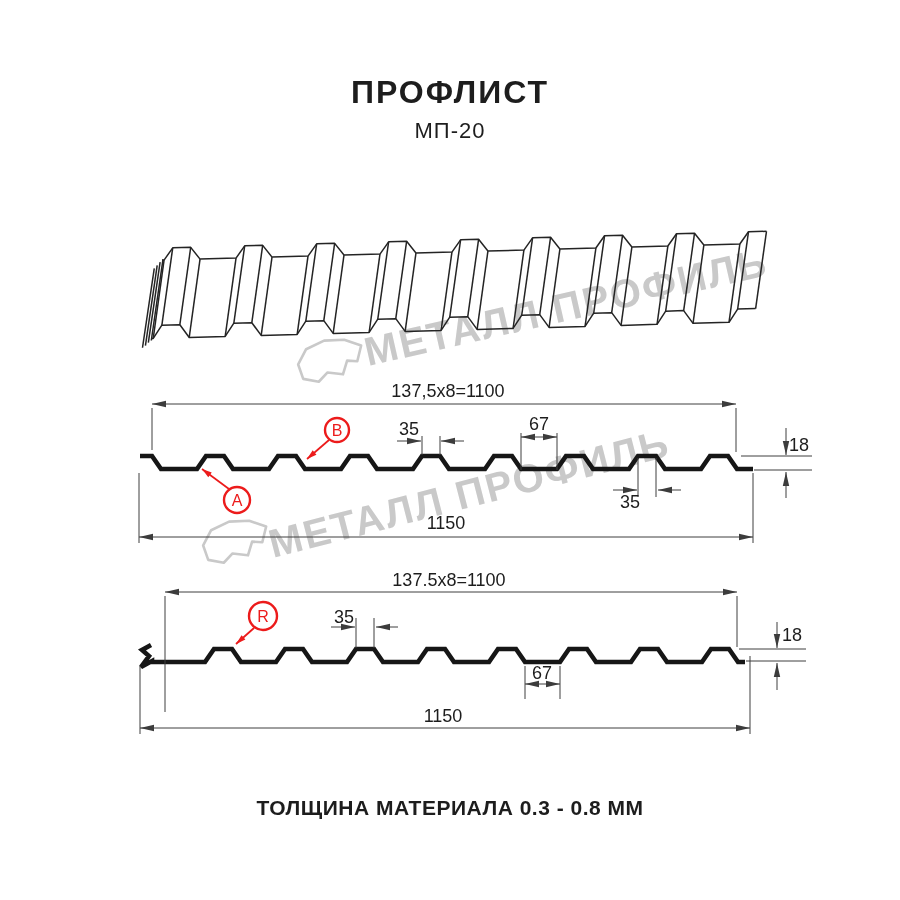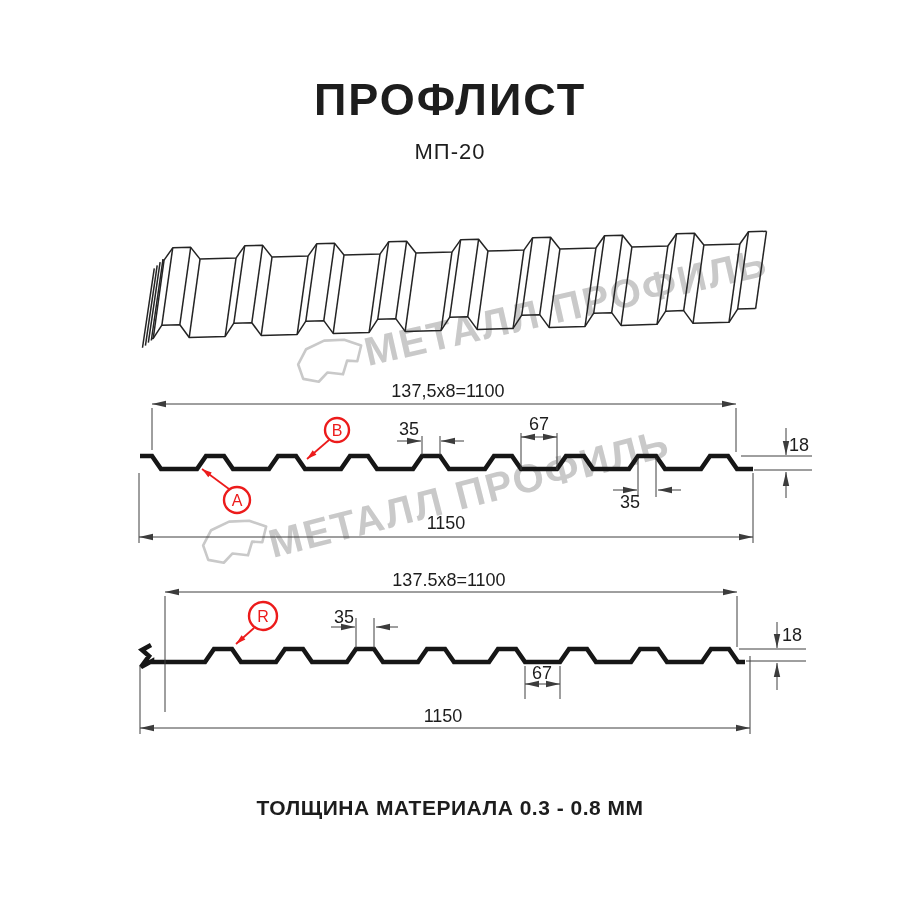--- a/index.html
+++ b/index.html
@@ -2,22 +2,22 @@
 <html style="--line: #161616; --thin: #3f3f3f; --red: #ec1b1b; --txt: #1d1d1d; --bg: #ffffff; --wm: #c9c9c9;"><head>
 <meta charset="utf-8">
 <style>
   :root{
     --line:#161616; --thin:#3f3f3f; --red:#ec1b1b; --wm:#c9c9c9; --txt:#1d1d1d; --bg:#ffffff;
   }
   html,body{margin:0;padding:0;background:var(--bg);}
   .stage{position:relative;width:900px;height:900px;background:var(--bg);overflow:hidden;
          font-family:"Liberation Sans", sans-serif;}
   .title-block{position:absolute;top:74px;left:0;width:900px;text-align:center;}
-  .title{font-size:45px;font-weight:800;letter-spacing:2px;color:var(--txt);}
-  .subtitle{font-size:22px;font-weight:500;letter-spacing:1px;color:var(--txt);margin-top:13px;}
+  .title{font-size:32px;font-weight:800;letter-spacing:2px;color:var(--txt);}
+  .subtitle{font-size:22px;font-weight:500;letter-spacing:1px;color:var(--txt);margin-top:7px;}
   .footer-note{position:absolute;top:796px;left:0;width:900px;text-align:center;
          font-size:21px;font-weight:600;letter-spacing:.5px;color:var(--txt);}
   svg{position:absolute;top:0;left:0;}
   .thick{fill:none;stroke:var(--line);stroke-width:4.6;stroke-linejoin:miter;}
   .sheetline{fill:none;stroke:#242424;stroke-width:1.5;stroke-linejoin:round;}
   .thin{stroke:var(--thin);stroke-width:1;fill:none;}
   .dim{font-size:18px;fill:var(--txt);text-anchor:middle;}
   .dim.start{text-anchor:start;}
   .arr2{marker-start:url(#aE);marker-end:url(#aE);}
   .arrE{marker-end:url(#aE);}

